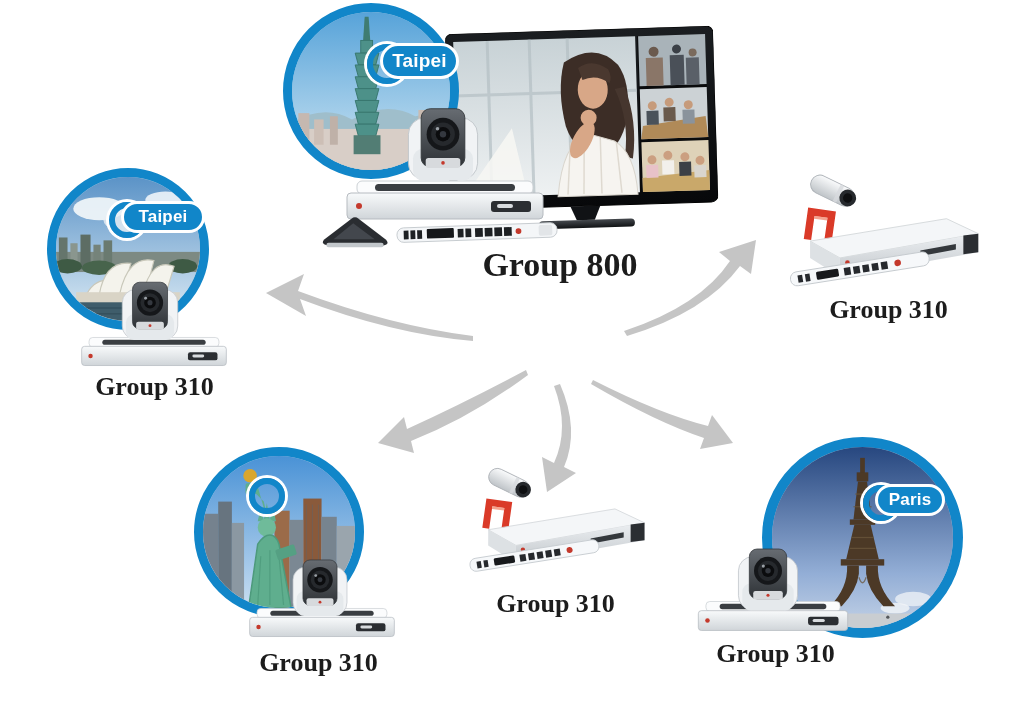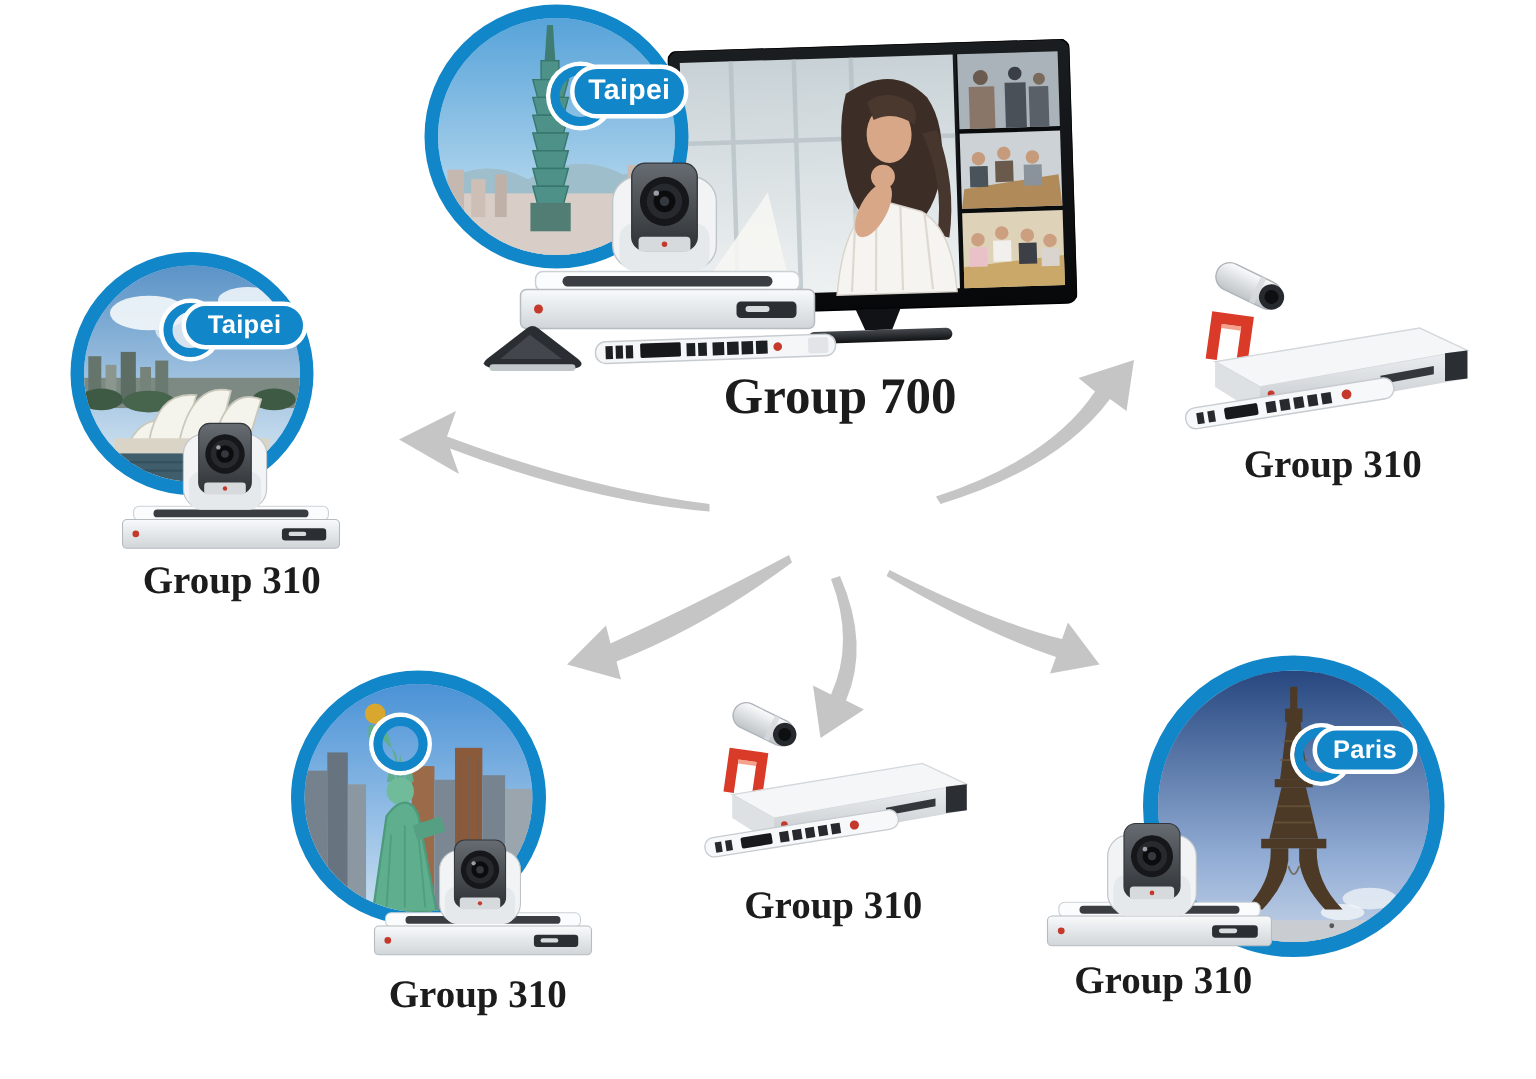--- a/index.html
+++ b/index.html
@@ -243,21 +243,21 @@
     </svg>
   <svg class="dev z5" viewBox="0 0 90 100" style="left:402px;top:96px;width:82px;height:91px;">
       <use href="#cam-big"></use>
     </svg>
   <svg class="dev z5" viewBox="0 0 80 38" style="left:318px;top:216px;width:74px;height:34px;">
       <use href="#mic-pod"></use>
     </svg>
   <svg class="dev z5" viewBox="0 0 170 24" style="left:396px;top:221px;width:164px;height:24px;transform:rotate(-2deg);">
       <use href="#remote-500"></use>
     </svg>
-  <div class="lbl" style="left:450px;top:247px;width:220px;font-size:34px;">Group 700</div>
+  <div class="lbl" style="left:450px;top:247px;width:220px;font-size:34px;">Group 800</div>
 
   <figure class="badge" style="left:47px;top:168px;width:162px;height:162px;margin:0;">
     <div class="ring">
       <svg viewBox="0 0 100 100" preserveAspectRatio="xMidYMid slice">
         <defs>
             <linearGradient id="skySD" x1="0" y1="0" x2="0" y2="1">
           <stop offset="0" stop-color="#5b93c7"></stop>
               <stop offset="1" stop-color="#dcebf5"></stop>
         </linearGradient>
           </defs>

